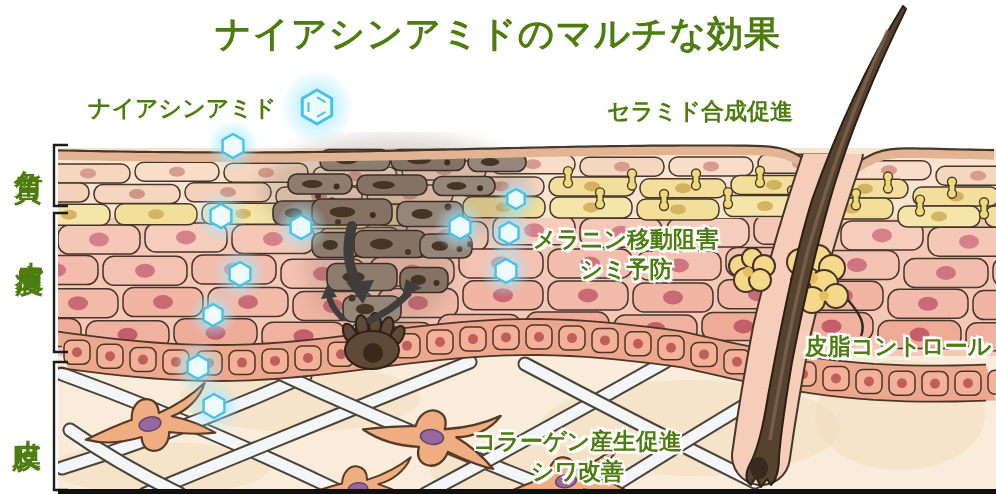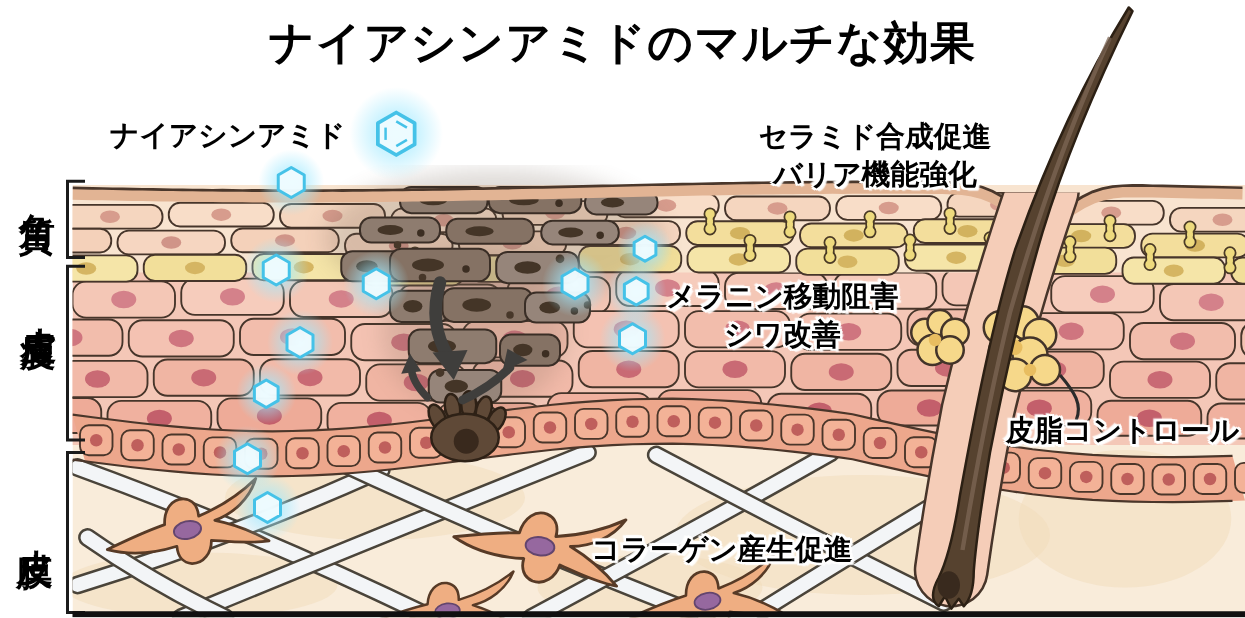--- a/index.html
+++ b/index.html
@@ -1,25 +1,25 @@
 <!DOCTYPE html>
 <html><head>
 <meta charset="utf-8">
 <style>
   html,body{margin:0;padding:0;background:#fff;}
   body{font-family:"Liberation Sans","DejaVu Sans",sans-serif;}
   .stage{position:relative;width:996px;height:494px;background:#fff;overflow:hidden;}
   .stage svg{position:absolute;left:0;top:0;}
-  .label{position:absolute;color:#000000;font-weight:700;white-space:nowrap;}
+  .label{position:absolute;color:#4d7c0f;font-weight:700;white-space:nowrap;}
   .title{left:0;top:10px;width:996px;text-align:center;font-size:36px;letter-spacing:1px;}
   .molname{left:88px;top:93px;font-size:23px;font-family:Liberation Mono, monospace;}
   .ann{text-align:center;font-size:23px;line-height:30px;white-space:normal;}
   .outlined{text-shadow:2px 0 0 #fff,-2px 0 0 #fff,0 2px 0 #fff,0 -2px 0 #fff,
     1.6px 1.6px 0 #fff,-1.6px 1.6px 0 #fff,1.6px -1.6px 0 #fff,-1.6px -1.6px 0 #fff,
-    2.6px 2.6px 1px rgba(255,255,255,.95),-2.6px -2.6px 1px rgba(255,255,255,.95);font-family:Liberation Mono, monospace;}
+    2.6px 2.6px 1px rgba(255,255,255,.95),-2.6px -2.6px 1px rgba(255,255,255,.95);}
   .ann-ceramide{left:575px;top:96px;width:250px;}
   .ann-melanin{left:513px;top:224px;width:226px;}
   .ann-sebum{left:793px;top:331px;width:210px;}
   .ann-collagen{left:455px;top:426px;width:245px;}
   .vlabel{writing-mode:vertical-rl;text-orientation:upright;font-size:29px;letter-spacing:3px;line-height:1;}
   .v-kaku{left:14px;top:147px;}
   .v-hifu{left:15px;top:238px;}
   .v-himaku{left:12px;top:416px;}
 </style>
 </head>
@@ -545,26 +545,26 @@
   <div class="label title">ナイアシンアミドのマルチな効果</div>
 
   <div class="label molname">ナイアシンアミド</div>
 
   <div class="label vlabel v-kaku">角質</div>
   <div class="label vlabel v-hifu">皮膚痩</div>
   <div class="label vlabel v-himaku">皮膜</div>
 
   <div class="label ann outlined ann-ceramide">
     <div>セラミド合成促進</div>
-    <div>バリア機能強化</div>
   </div>
 
   <div class="label ann outlined ann-melanin">
     <div>メラニン移動阻害</div>
+    <div>シミ予防</div>
+  </div>
+
+  <div class="label ann outlined ann-sebum">皮脂コントロール</div>
+
+  <div class="label ann outlined ann-collagen">
+    <div>コラーゲン産生促進</div>
     <div>シワ改善</div>
   </div>
-
-  <div class="label ann outlined ann-sebum">皮脂コントロール</div>
-
-  <div class="label ann outlined ann-collagen">
-    <div>コラーゲン産生促進</div>
-  </div>
 </div>
 
 </body></html>

